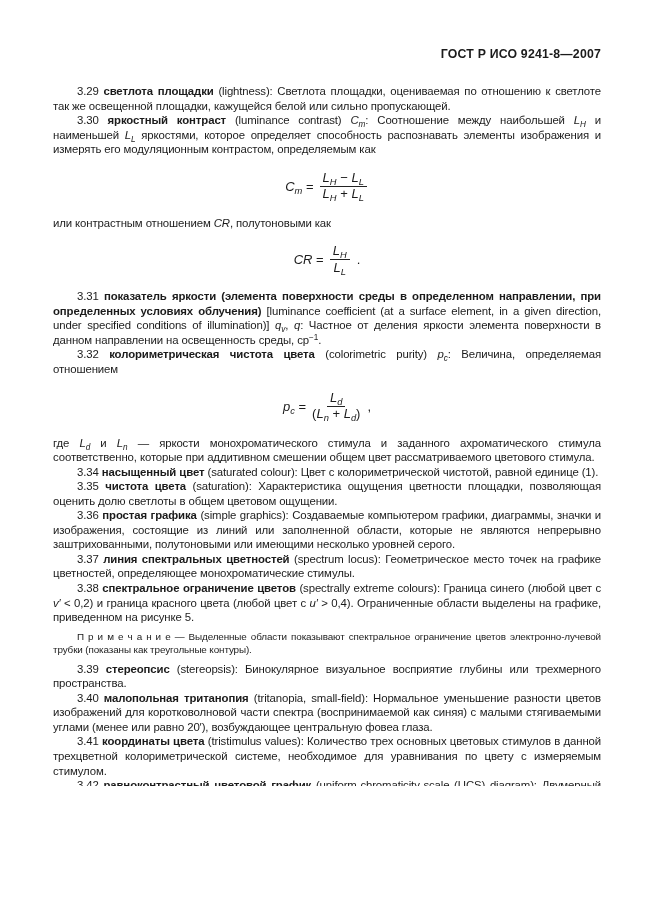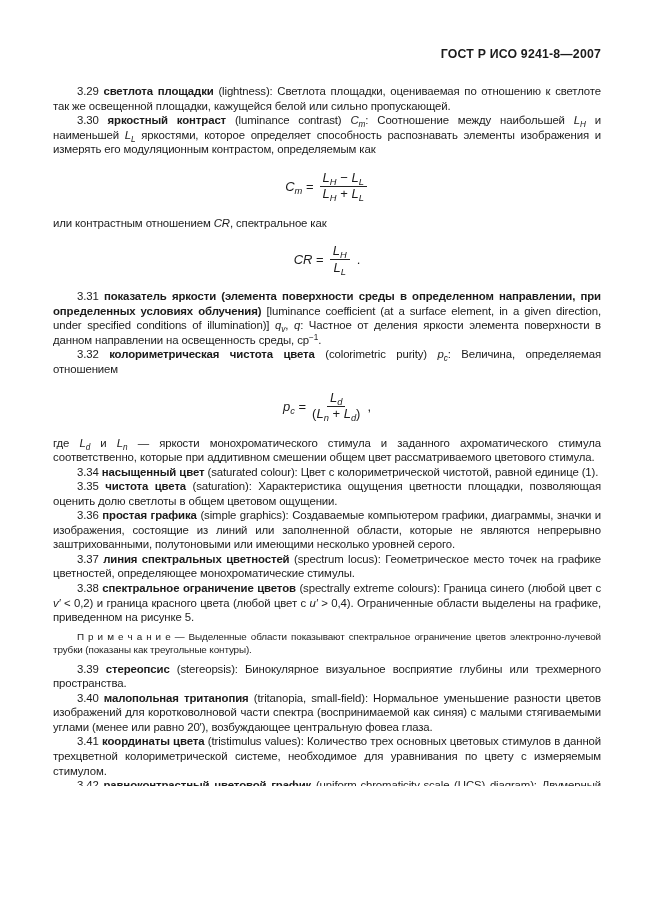--- a/index.html
+++ b/index.html
@@ -39,21 +39,21 @@
   <div class="content">
       <p class="para"><span>3.29 </span><span class="b">светлота площадки</span><span> (lightness): Светлота площадки, оцениваемая по отношению к светлоте так же освещенной площадки, кажущейся белой или сильно пропускающей.</span></p>
       <p class="para"><span>3.30 </span><span class="b">яркостный контраст</span><span> (luminance contrast) </span><span class="i">C</span><sub class="i">m</sub><span>: Соотношение между наибольшей </span><span class="i">L</span><sub class="i">H</sub><span> и наименьшей </span><span class="i">L</span><sub class="i">L</sub><span> яркостями, которое определяет способность распознавать элементы изображения и измерять его модуляционным контрастом, определяемым как</span></p>
       <div class="formula">
         <span class="f-left"><span class="i">C</span><sub class="i">m</sub><span> = </span></span>
         <span class="frac">
           <span class="num"><span class="i">L</span><sub class="i">H</sub><span> − </span><span class="i">L</span><sub class="i">L</sub></span>
           <span class="den"><span class="i">L</span><sub class="i">H</sub><span> + </span><span class="i">L</span><sub class="i">L</sub></span>
         </span>
       </div>
-      <p class="para noindent"><span>или контрастным отношением </span><span class="i">CR</span><span>, спектральное как</span></p>
+      <p class="para noindent"><span>или контрастным отношением </span><span class="i">CR</span><span>, полутоновыми как</span></p>
       <div class="formula">
         <span class="f-left"><span class="i">CR</span><span> = </span></span>
         <span class="frac">
           <span class="num"><span class="i">L</span><sub class="i">H</sub></span>
           <span class="den"><span class="i">L</span><sub class="i">L</sub></span>
         </span>
         <span class="f-tail">.</span>
       </div>
       <p class="para"><span>3.31 </span><span class="b">показатель яркости (элемента поверхности среды в определенном направлении, при определенных условиях облучения)</span><span> [luminance coefficient (at a surface element, in a given direction, under specified conditions of illumination)] </span><span class="i">q</span><sub class="i">v</sub><span>, </span><span class="i">q</span><span>: Частное от деления яркости элемента поверхности в данном направлении на освещенность среды, ср</span><sup>−1</sup><span>.</span></p>
       <p class="para"><span>3.32 </span><span class="b">колориметрическая чистота цвета</span><span> (colorimetric purity) </span><span class="i">p</span><sub class="i">c</sub><span>: Величина, определяемая отношением</span></p>

